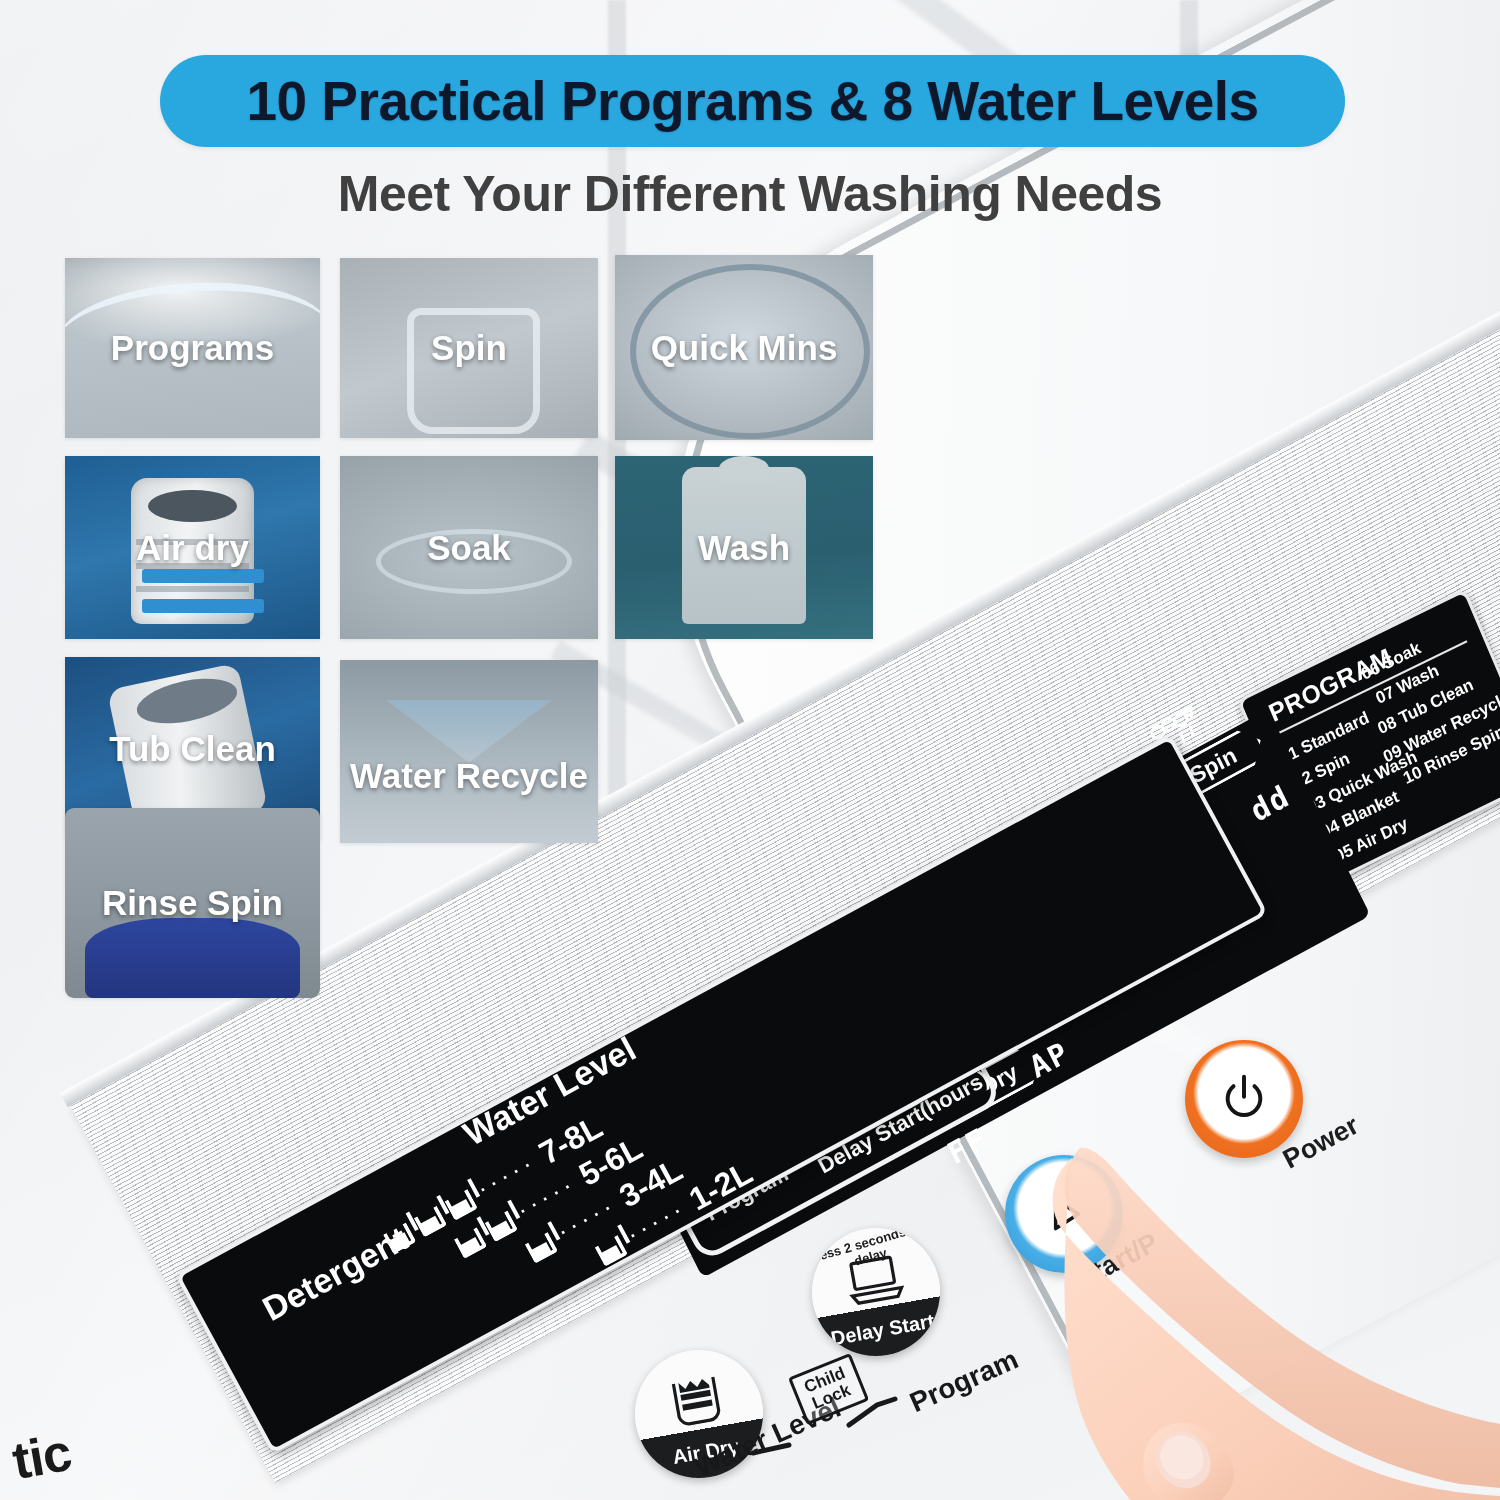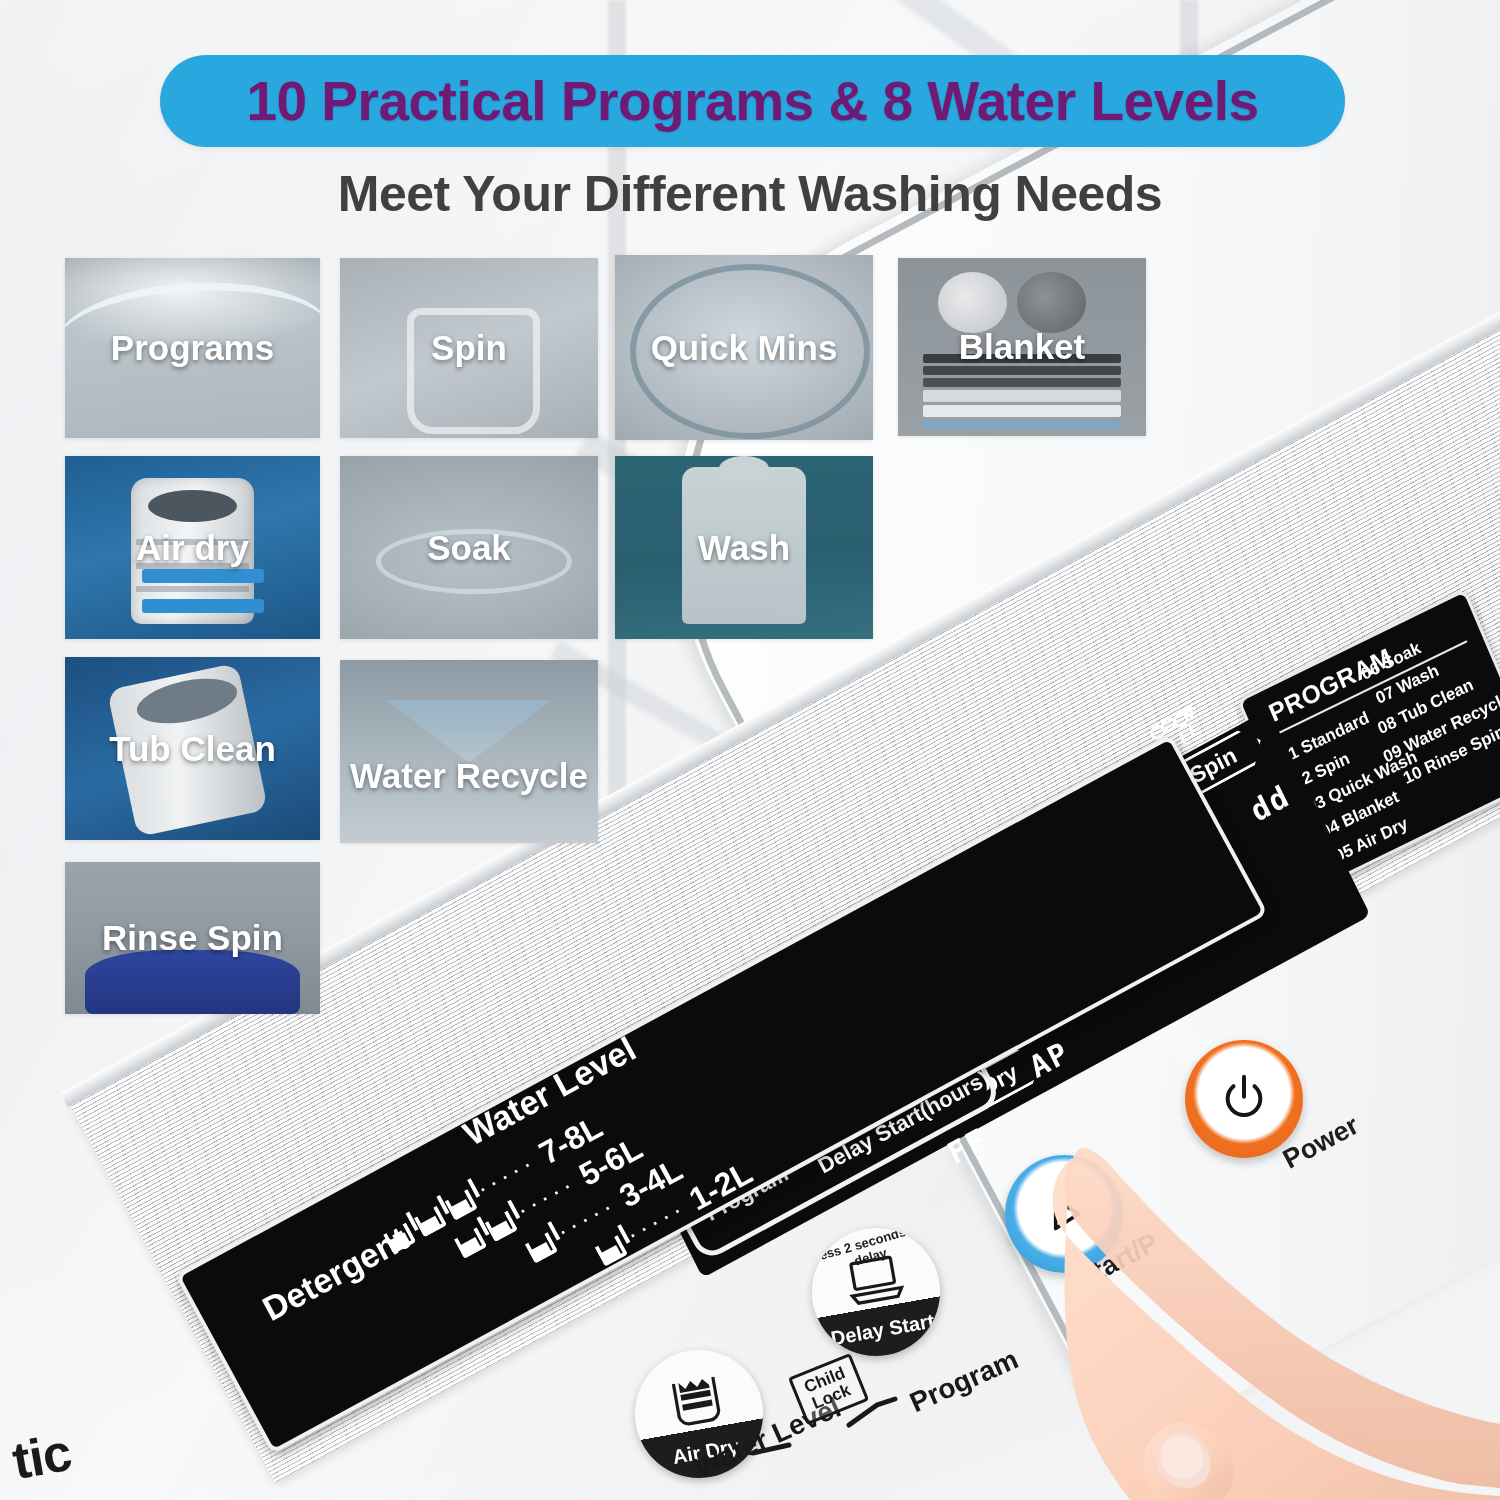--- a/index.html
+++ b/index.html
@@ -34,21 +34,21 @@
   .pl5{left:34px;top:74px;width:44px;height:26px;transform:rotate(-50deg);}
 
   
   .pill{
     position:absolute;left:160px;top:55px;width:1185px;height:92px;
     background:#29a8e0;border-radius:46px;
     box-shadow:0 2px 5px rgba(0,0,0,.07);
     display:flex;align-items:center;justify-content:center;
   }
   .pill span{
-    color:#701a75;font-size:55px;font-weight:bold;letter-spacing:-.5px;white-space:nowrap;
+    color:#0f172a;font-size:55px;font-weight:bold;letter-spacing:-.5px;white-space:nowrap;
     text-shadow:0 1px 2px rgba(0,60,100,.25);
   }
   .subtitle{
     position:absolute;left:0;top:165px;width:1500px;text-align:center;
     color:#404040;font-size:50px;font-weight:bold;letter-spacing:-.5px;
   }
 
   
   .tile{position:absolute;overflow:hidden;box-shadow:0 1px 4px rgba(0,0,0,.10);}
   .tile .art{position:absolute;inset:0;}
@@ -254,35 +254,20 @@
     <div class="cap">Programs</div>
   </div>
   <div class="tile" style="left:340px;top:258px;width:258px;height:180px;">
     <div class="art art-spin"></div>
     <div class="cap">Spin</div>
   </div>
   <div class="tile" style="left:615px;top:255px;width:258px;height:185px;">
     <div class="art art-quick"></div>
     <div class="cap">Quick Mins</div>
   </div>
-  <div class="tile" style="left:898px;top:258px;width:248px;height:178px;">
-    <div class="art art-blanket">
-      <div class="bl-stack">
-        <div class="bl-row" style="background:#3a3e42;height:9px;"></div>
-        <div class="bl-row" style="background:#43474b;height:9px;"></div>
-        <div class="bl-row" style="background:#4c5054;height:9px;"></div>
-        <div class="bl-row" style="background:#d7dadd;height:12px;"></div>
-        <div class="bl-row" style="background:#e6e8ea;height:12px;"></div>
-        <div class="bl-row" style="background:#7fa7c4;height:9px;"></div>
-      </div>
-      <div style="position:absolute;left:16%;top:8%;width:28%;height:34%;border-radius:50%;background:radial-gradient(circle at 40% 40%,#e9eaec,#bfc3c6);"></div>
-      <div style="position:absolute;left:48%;top:8%;width:28%;height:34%;border-radius:50%;background:radial-gradient(circle at 40% 40%,#8d9296,#5e6368);"></div>
-    </div>
-    <div class="cap">Blanket</div>
-  </div>
 
   <div class="tile" style="left:65px;top:456px;width:255px;height:183px;">
     <div class="art art-airdry">
       <div class="drum">
         <div class="hole"></div>
         <div class="ring" style="top:42%"></div>
         <div class="ring" style="top:58%"></div>
         <div class="ring" style="top:74%"></div>
       </div>
       <div class="arrow-b" style="left:30%;top:62%;width:48%;"></div>
@@ -307,21 +292,21 @@
                   background:linear-gradient(100deg,#d7dbde,#f0f2f3 45%,#b9bfc3);border-radius:16px;"></div>
       <div style="position:absolute;left:28%;top:13%;width:40%;height:22%;background:#6f7c87;border-radius:50%;transform:rotate(-12deg);"></div>
     </div>
     <div class="cap">Tub Clean</div>
   </div>
   <div class="tile two" style="left:340px;top:660px;width:258px;height:183px;">
     <div class="art art-recycle"></div>
     <div class="cap">Water Recycle</div>
   </div>
 
-  <div class="tile" style="left:65px;top:862px;width:255px;height:152px;">
+  <div class="tile" style="left:65px;top:808px;width:255px;height:190px;border-radius:9px;">
     <div class="art art-rinse"></div>
     <div class="cap">Rinse Spin</div>
   </div>
 
   <div class="prog-plate">
     <div class="prog-title">PROGRAM</div>
     <div class="prog-rule"></div>
     <div class="pitem" style="left:14px;top:60px;">01 Standard</div>
     <div class="pitem" style="left:17px;top:88px;">02 Spin</div>
     <div class="pitem" style="left:20px;top:116px;">03 Quick Wash</div>

